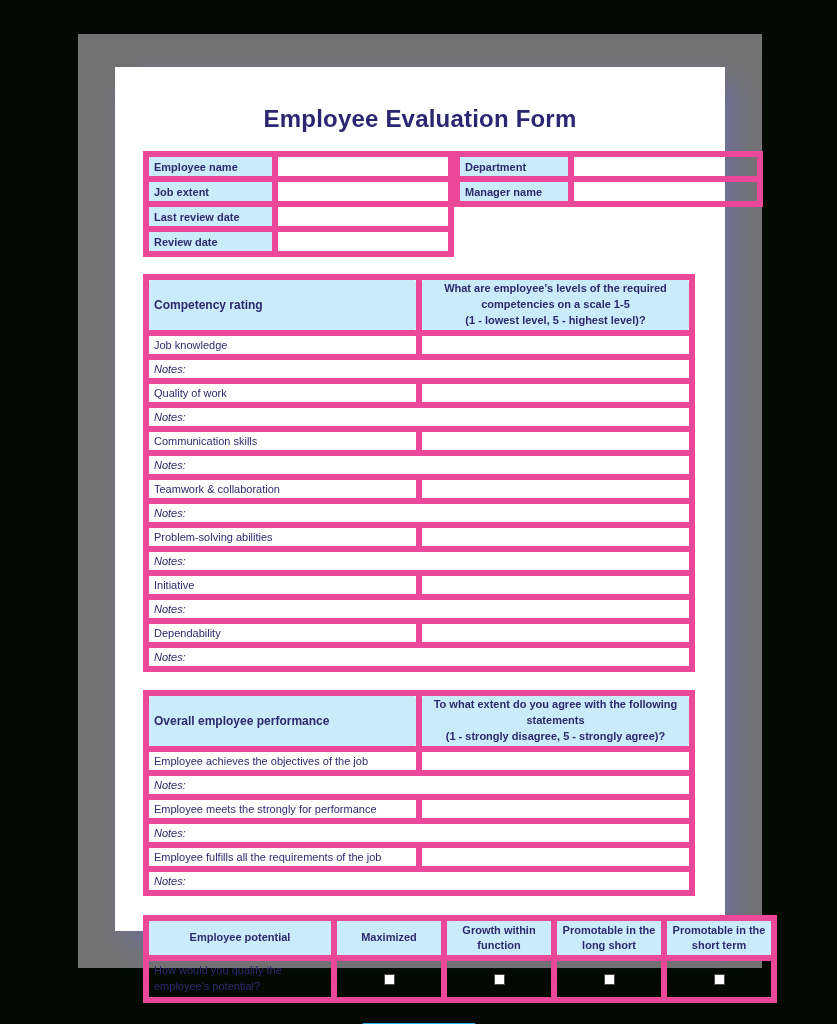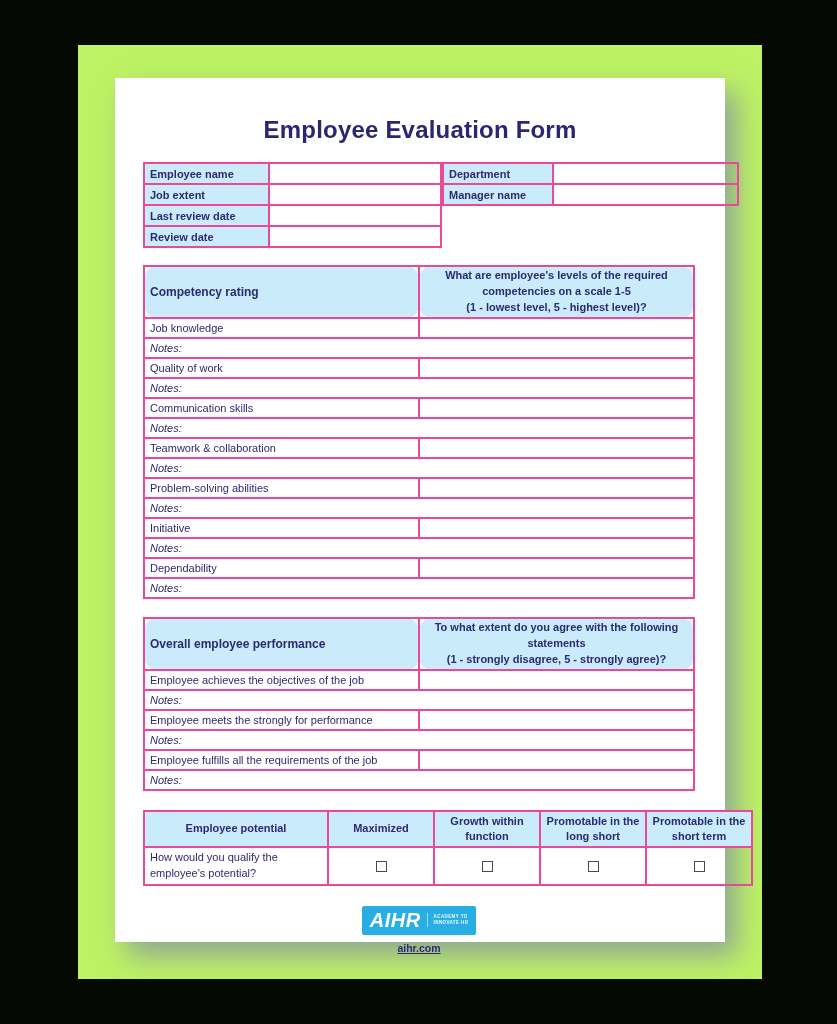--- a/index.html
+++ b/index.html
@@ -3,37 +3,37 @@
 <meta charset="utf-8">
 <style>
   html,body{margin:0;padding:0;}
   body{
     width:837px;height:1024px;position:relative;overflow:hidden;
     background:#040a03;
     font-family:"Liberation Sans","DejaVu Sans",sans-serif;
     color:#2d2a70;
   }
   .mat{
-    position:absolute;left:78px;top:45px;width:684px;height:934px;
-    background:#bef264;
+    position:absolute;left:78px;top:34px;width:684px;height:934px;
+    background:#737373;
   }
   .page{
     position:absolute;left:37px;top:33px;width:610px;height:864px;
     background:#ffffff;
     box-shadow:12px 14px 26px rgba(105,105,185,0.55);
   }
   .page-title{
     margin:38px 0 0 0;text-align:center;
     font-size:24px;font-weight:bold;color:#2b2671;letter-spacing:.2px;
   }
   .content{padding:0 30px 0 28px;}
   table{border-collapse:collapse;table-layout:fixed;}
   td{vertical-align:middle;overflow:hidden;}
   .tbl{border:2px solid #6e6e6e;}
-  .tbl td{border:2px solid #ec4899;font-size:11px;padding:1px 5px;}
+  .tbl td{border:6px solid #ec4899;font-size:11px;padding:1px 5px;}
   .lbl{background:#c9ebfa;font-weight:bold;}
   .info-wrap{display:flex;align-items:flex-start;margin-top:18px;}
   .info-left{width:277px;}
   .info-right{width:275px;}
   .info-left td,.info-right td{height:17px;}
   .cw-l1{width:113px;} .cw-l2{width:160px;}
   .cw-r1{width:98px;}  .cw-r2{width:173px;}
   .section{width:552px;}
   .sec-competency{margin-top:17px;}
   .sec-performance{margin-top:18px;}

